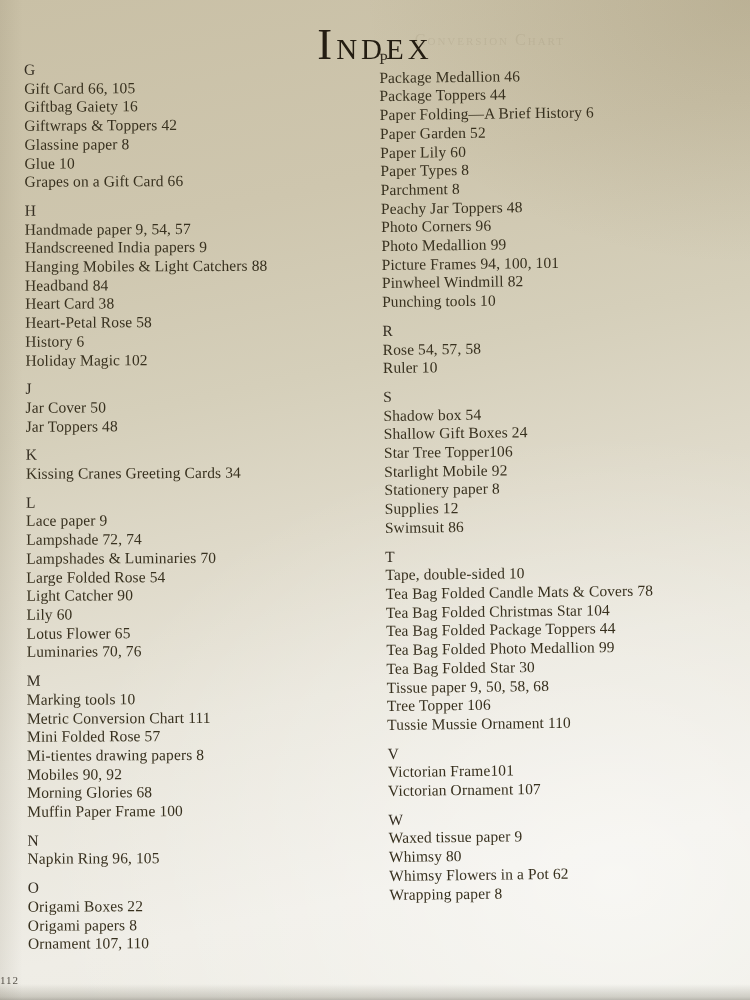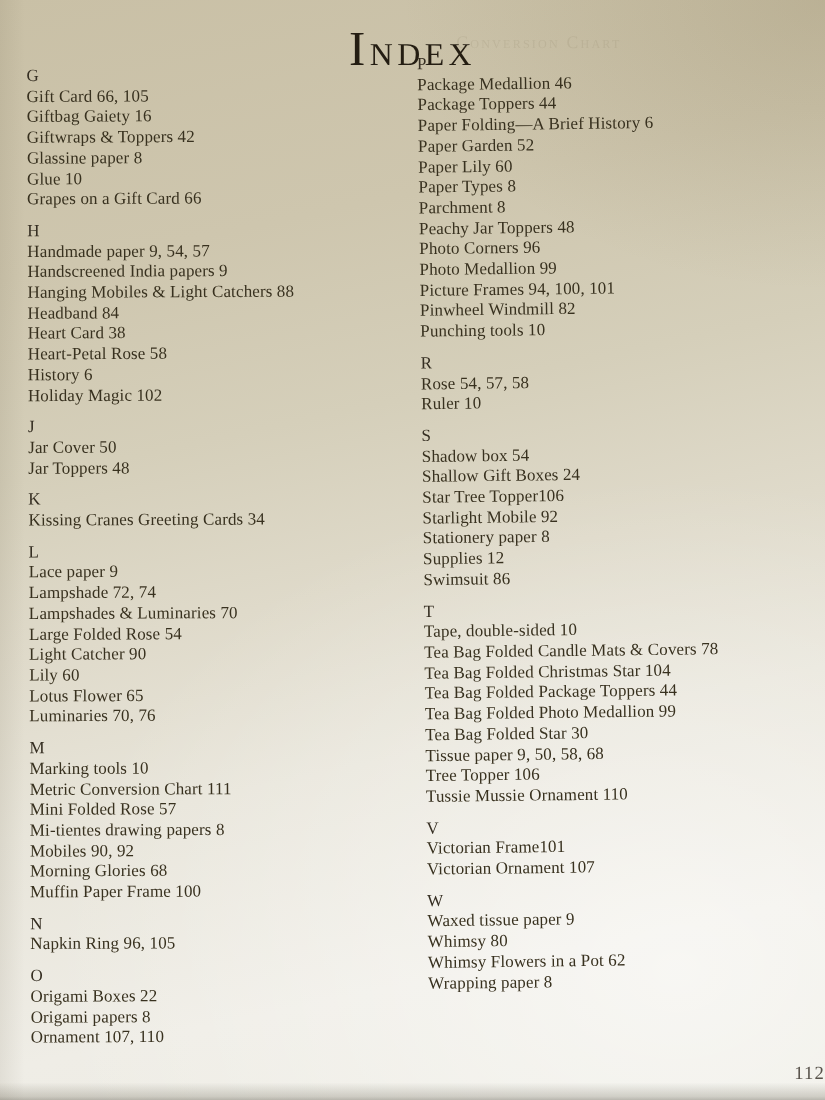--- a/index.html
+++ b/index.html
@@ -70,22 +70,22 @@
   #col-left  { left: 26px;  top: 60px; width: 335px; transform: rotate(-0.25deg); }
   #col-right { left: 379px; top: 50px; width: 350px; transform: rotate(-0.7deg); transform-origin: left top; }
   .section + .section { margin-top: 10px; }
   .letter { color: #352e22; }
   .entry  { color: #38311f; white-space: nowrap; }
   .pagenum {
     position: absolute;
     bottom: 14px;
     left: 0;
     width: 100%;
-    text-align: right;
-    font-size: 17px;
+    text-align: left;
+    font-size: 11px;
     letter-spacing: 1px;
     color: var(--pagenum-ink, #57524a);
   }
 </style>
 </head>
 <body>
 
 <div class="page">
   <h1 class="title">Index</h1>
   <div class="ghost">Conversion Chart</div>

